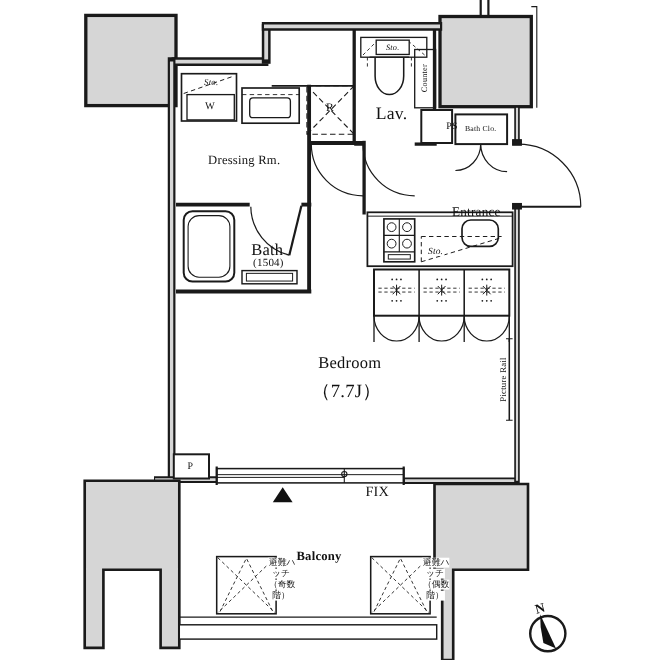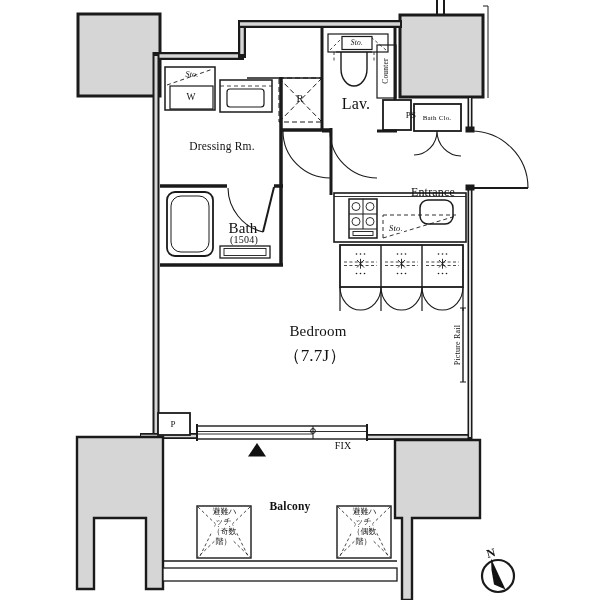--- a/index.html
+++ b/index.html
@@ -5,21 +5,21 @@
   html,body{margin:0;padding:0;background:#fff;}
   #plan{position:relative;width:600px;height:600px;background:#fff;overflow:hidden;
         font-family:"Liberation Serif","DejaVu Serif",serif;color:#111;}
   #plan svg{position:absolute;left:0;top:0;}
   .lbl{position:absolute;transform:translate(-50%,-50%);white-space:nowrap;
        color:#111;line-height:1;letter-spacing:0.2px;}
   .rot{transform:translate(-50%,-50%) rotate(-90deg);}
   .chip{background:#fff;padding:0 1px;}
   .it{font-style:italic;text-align:center;}
   .b{font-weight:600;}
-  .hatchbox{position:absolute;width:33px;text-align:center;transform:translate(-50%,-50%);}
+  .hatchbox{position:absolute;width:33px;text-align:center;transform:translate(-50%,-50%);margin-left:32px;}
   .hatchbox div{line-height:1.25;}
 </style>
 </head>
 <body>
 
 <div id="plan">
 
 <svg width="600" height="600" viewBox="0 0 600 600" fill="none" stroke="#1a1a1a" stroke-linecap="butt">
 
   <g>
@@ -215,21 +215,21 @@
 <div class="lbl" style="left:356px;top:104px;font-size:16px;">Lav.</div>
 <div class="lbl rot" style="left:386px;top:71px;font-size:7.5px;">Counter</div>
 <div class="lbl" style="left:397px;top:115px;font-size:9px;padding-left:28px;">PS</div>
 <div class="lbl" style="left:437px;top:118px;font-size:7px;">Bath Clo.</div>
 <div class="lbl" style="left:433px;top:172px;font-size:12px;margin-top:20px;">Entrance</div>
 <div class="lbl it chip" style="left:396px;top:228px;font-size:8.5px;">Sto.</div>
 <div class="lbl" style="left:318px;top:331px;font-size:15px;">Bedroom</div>
 <div class="lbl" style="left:315px;top:355px;font-size:17px;">（7.7J）</div>
 <div class="lbl rot" style="left:458px;top:345px;font-size:8px;">Picture Rail</div>
 <div class="lbl" style="left:173px;top:424px;font-size:9px;">P</div>
-<div class="lbl" style="left:343px;top:446px;font-size:10px;">FIX</div>
+<div class="lbl" style="left:343px;top:446px;font-size:13px;">FIX</div>
 <div class="lbl b" style="left:290px;top:507px;font-size:11.5px;text-align:center;">Balcony</div>
 
 <div class="hatchbox" style="left:224px;top:527px;font-size:8px;">
   <div><span class="chip">避難ハッチ</span></div>
   <div><span class="chip">（奇数階）</span></div>
 </div>
 <div class="hatchbox" style="left:364px;top:527px;font-size:8px;">
   <div><span class="chip">避難ハッチ</span></div>
   <div><span class="chip">（偶数階）</span></div>
 </div>

